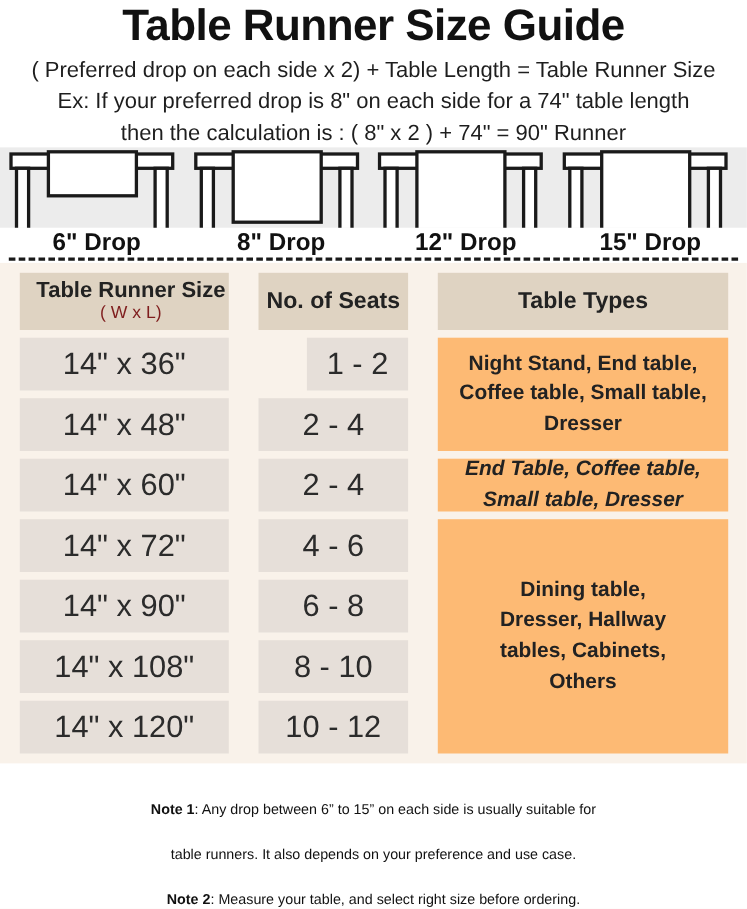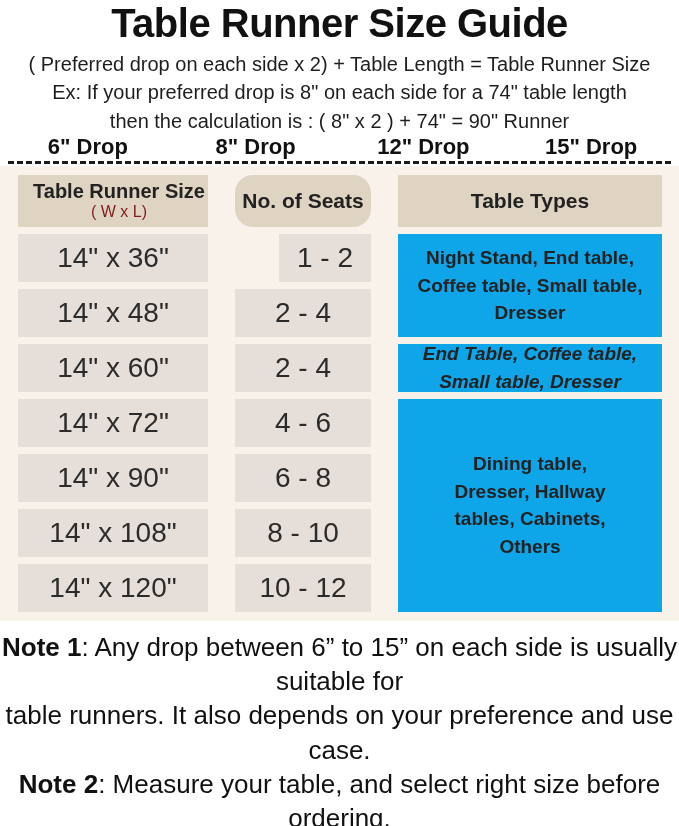--- a/index.html
+++ b/index.html
@@ -50,28 +50,28 @@
     align-items: center; justify-content: center; text-align: center;
   }
   .hcell .h-title { font-size: 20px; font-weight: 700; color: #222; line-height: 1.1; }
   .hcell .h-sub { font-size: 16px; font-weight: 400; color: #7f1d1d; margin-top: 1px; }
   .hcell.single .h-title { font-size: 21px; }
   .cell {
     background: #e6dfd9; display: flex; align-items: center; justify-content: center;
     font-size: 28px; color: #2b2b2b; text-align: center;
   }
   .types-cell {
-    background: #0ea5e9; display: flex; align-items: center; justify-content: center;
+    background: #fdba74; display: flex; align-items: center; justify-content: center;
     font-size: 19px; font-weight: 700; color: #222; text-align: center;
     line-height: 1.45; padding: 4px 14px;
   }
 
   
   .notes { flex: 1 1 auto; text-align: center; padding-top: 9px; }
-  .note-line { font-size: 26px; line-height: 1.32; color: #111; }
+  .note-line { font-size: 13px; line-height: 1.32; color: #111; margin-top: 24px; }
   .note-label { font-weight: 700; }
 </style>
 </head>
 <body>
 
 <div class="page">
 
   <div class="top">
     <div class="title">Table Runner Size Guide</div>
     <div class="formula">( Preferred drop on each side x 2) + Table Length = Table Runner Size</div>
@@ -114,21 +114,21 @@
   </div>
 
   <div class="dashed-divider"></div>
 
   <div class="table-area">
 
     <div class="hcell" style="grid-column:1; grid-row:1;padding-left:12px;">
       <div class="h-title">Table Runner Size</div>
       <div class="h-sub">( W x L)</div>
     </div>
-    <div class="hcell single" style="grid-column:2; grid-row:1;border-radius:18px;">
+    <div class="hcell single" style="grid-column:2; grid-row:1;">
       <div class="h-title">No. of Seats</div>
     </div>
     <div class="hcell single" style="grid-column:3; grid-row:1;">
       <div class="h-title">Table Types</div>
     </div>
 
     <div class="cell" style="grid-column:1; grid-row:2;">14" x 36"</div>
     <div class="cell" style="grid-column:1; grid-row:3;">14" x 48"</div>
     <div class="cell" style="grid-column:1; grid-row:4;">14" x 60"</div>
     <div class="cell" style="grid-column:1; grid-row:5;">14" x 72"</div>

